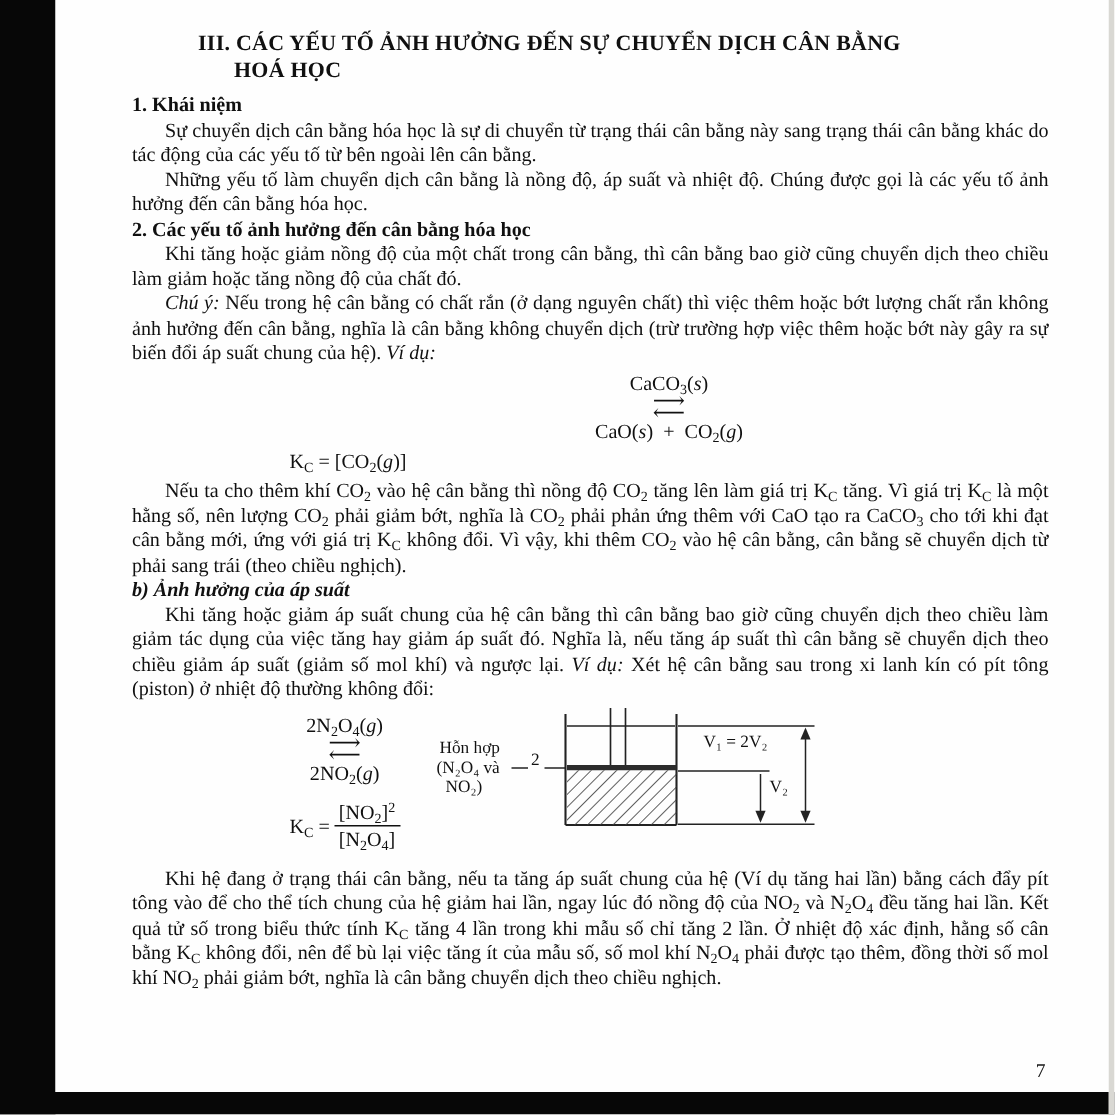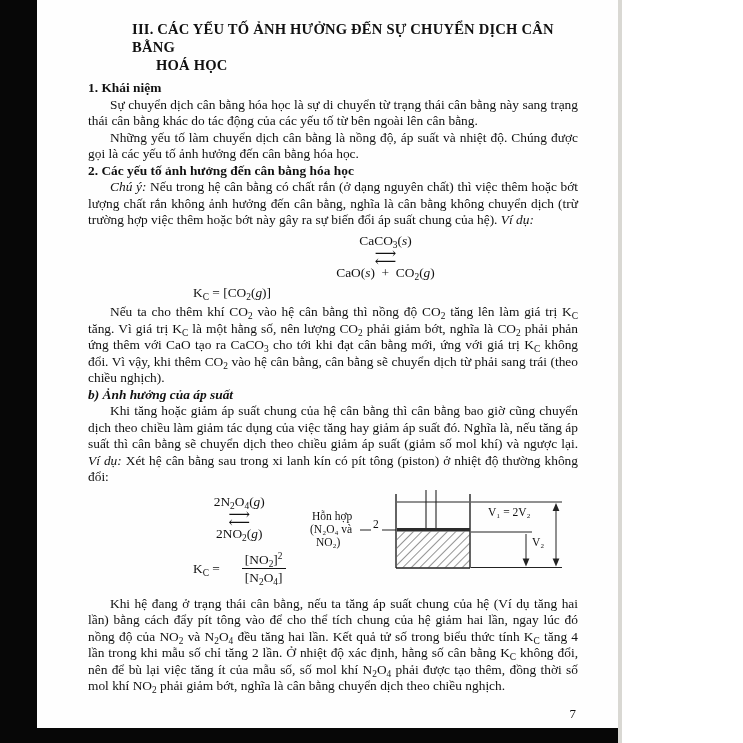--- a/index.html
+++ b/index.html
@@ -1,39 +1,39 @@
 <!DOCTYPE html>
 <html><head>
 <meta charset="utf-8">
 <style>
   * { margin:0; padding:0; box-sizing:border-box; }
   html,body { width:743px; height:743px; }
   body { background:#ffffff; font-family:"Liberation Serif","DejaVu Serif",serif; color:#101010; }
-  .photo { position:relative; width:622px; height:743px; background:#fdfdfc; overflow:hidden; }
+  .photo { position:relative; width:743px; height:743px; background:#fdfdfc; overflow:hidden; }
   .edge-left { position:absolute; left:0; top:0; width:37px; height:743px; background:#070707; }
   .edge-bottom { position:absolute; left:0; bottom:0; width:743px; height:15px; background:#070707; }
   .edge-right { position:absolute; right:0; top:0; width:4px; height:743px; background:#d9d8d3; }
   .page { position:absolute; left:37px; top:0; right:4px; bottom:15px; background:#fefefe;
           padding:20px 40px 0 51px; font-size:13.4px; line-height:16.5px; overflow:hidden; }
   .doc-title { font-weight:bold; font-size:14.6px; line-height:18px; margin-bottom:6px; letter-spacing:0.2px; }
   .doc-title .t1 { padding-left:44px; }
   .doc-title .t2 { padding-left:68px; }
   .heading { font-weight:bold; }
   .heading-italic { font-weight:bold; font-style:italic; }
   .para { text-align:justify; text-indent:22px; }
   sub { font-size:0.7em; vertical-align:-0.3em; line-height:0; }
   sup { font-size:0.7em; vertical-align:0.5em; line-height:0; }
   .eq-row { display:flex; align-items:center; margin:4px 0 1px 105px;flex-direction:column; }
   .kc-line { margin:3px 0 3px 105px; }
   .eqarrow { display:inline-flex; flex-direction:column; margin:0 9px; font-size:15px; color:#111; }
   .eqarrow span { display:block; height:8px; line-height:8px; }
   .eq2-row { display:flex; align-items:flex-start; margin:4px 0 0 0; }
   .eq2-left { margin-left:105px; flex:0 0 auto; }
   .eq2-left .eq-row { margin-left:0; }
-  .kc-frac { display:flex; align-items:center; margin-top:9px; gap:22px; }
+  .kc-frac { display:flex; align-items:center; margin-top:9px; gap:3px; }
   .frac { display:inline-block; text-align:center; }
   .frac .num { display:block; border-bottom:1px solid #101010; padding:0 3px 0; }
   .frac .den { display:block; padding-top:1px;text-align:center; }
   .diagram { margin-left:24px; margin-top:0; }
   .diagram svg { display:block; }
   .p-gap { margin-top:9px; }
   .pagenum { position:absolute; right:46px; bottom:21px; font-size:13px; }
 </style>
 </head>
 <body>
@@ -48,20 +48,21 @@
     <div class="doc-title">
       <div class="t1">III. CÁC YẾU TỐ ẢNH HƯỞNG ĐẾN SỰ CHUYỂN DỊCH CÂN BẰNG</div>
       <div class="t2">HOÁ HỌC</div>
     </div>
 
     <div class="heading">1. Khái niệm</div>
     <p class="para">Sự chuyển dịch cân bằng hóa học là sự di chuyển từ trạng thái cân bằng này sang trạng thái cân bằng khác do tác động của các yếu tố từ bên ngoài lên cân bằng.</p>
     <p class="para">Những yếu tố làm chuyển dịch cân bằng là nồng độ, áp suất và nhiệt độ. Chúng được gọi là các yếu tố ảnh hưởng đến cân bằng hóa học.</p>
 
     <div class="heading">2. Các yếu tố ảnh hưởng đến cân bằng hóa học</div>
+    <p class="para">Khi tăng hoặc giảm nồng độ của một chất trong cân bằng, thì cân bằng bao giờ cũng chuyển dịch theo chiều làm giảm hoặc tăng nồng độ của chất đó.</p>
     <p class="para"><i>Chú ý:</i> Nếu trong hệ cân bằng có chất rắn (ở dạng nguyên chất) thì việc thêm hoặc bớt lượng chất rắn không ảnh hưởng đến cân bằng, nghĩa là cân bằng không chuyển dịch (trừ trường hợp việc thêm hoặc bớt này gây ra sự biến đổi áp suất chung của hệ). <i>Ví dụ:</i></p>
 
     <div class="eq-row">
       <span>CaCO<sub>3</sub>(<i>s</i>)</span>
       <span class="eqarrow">
         <span>⟶</span>
         <span>⟵</span>
       </span>
       <span>CaO(<i>s</i>)&nbsp;&nbsp;+&nbsp;&nbsp;CO<sub>2</sub>(<i>g</i>)</span>
     </div>

